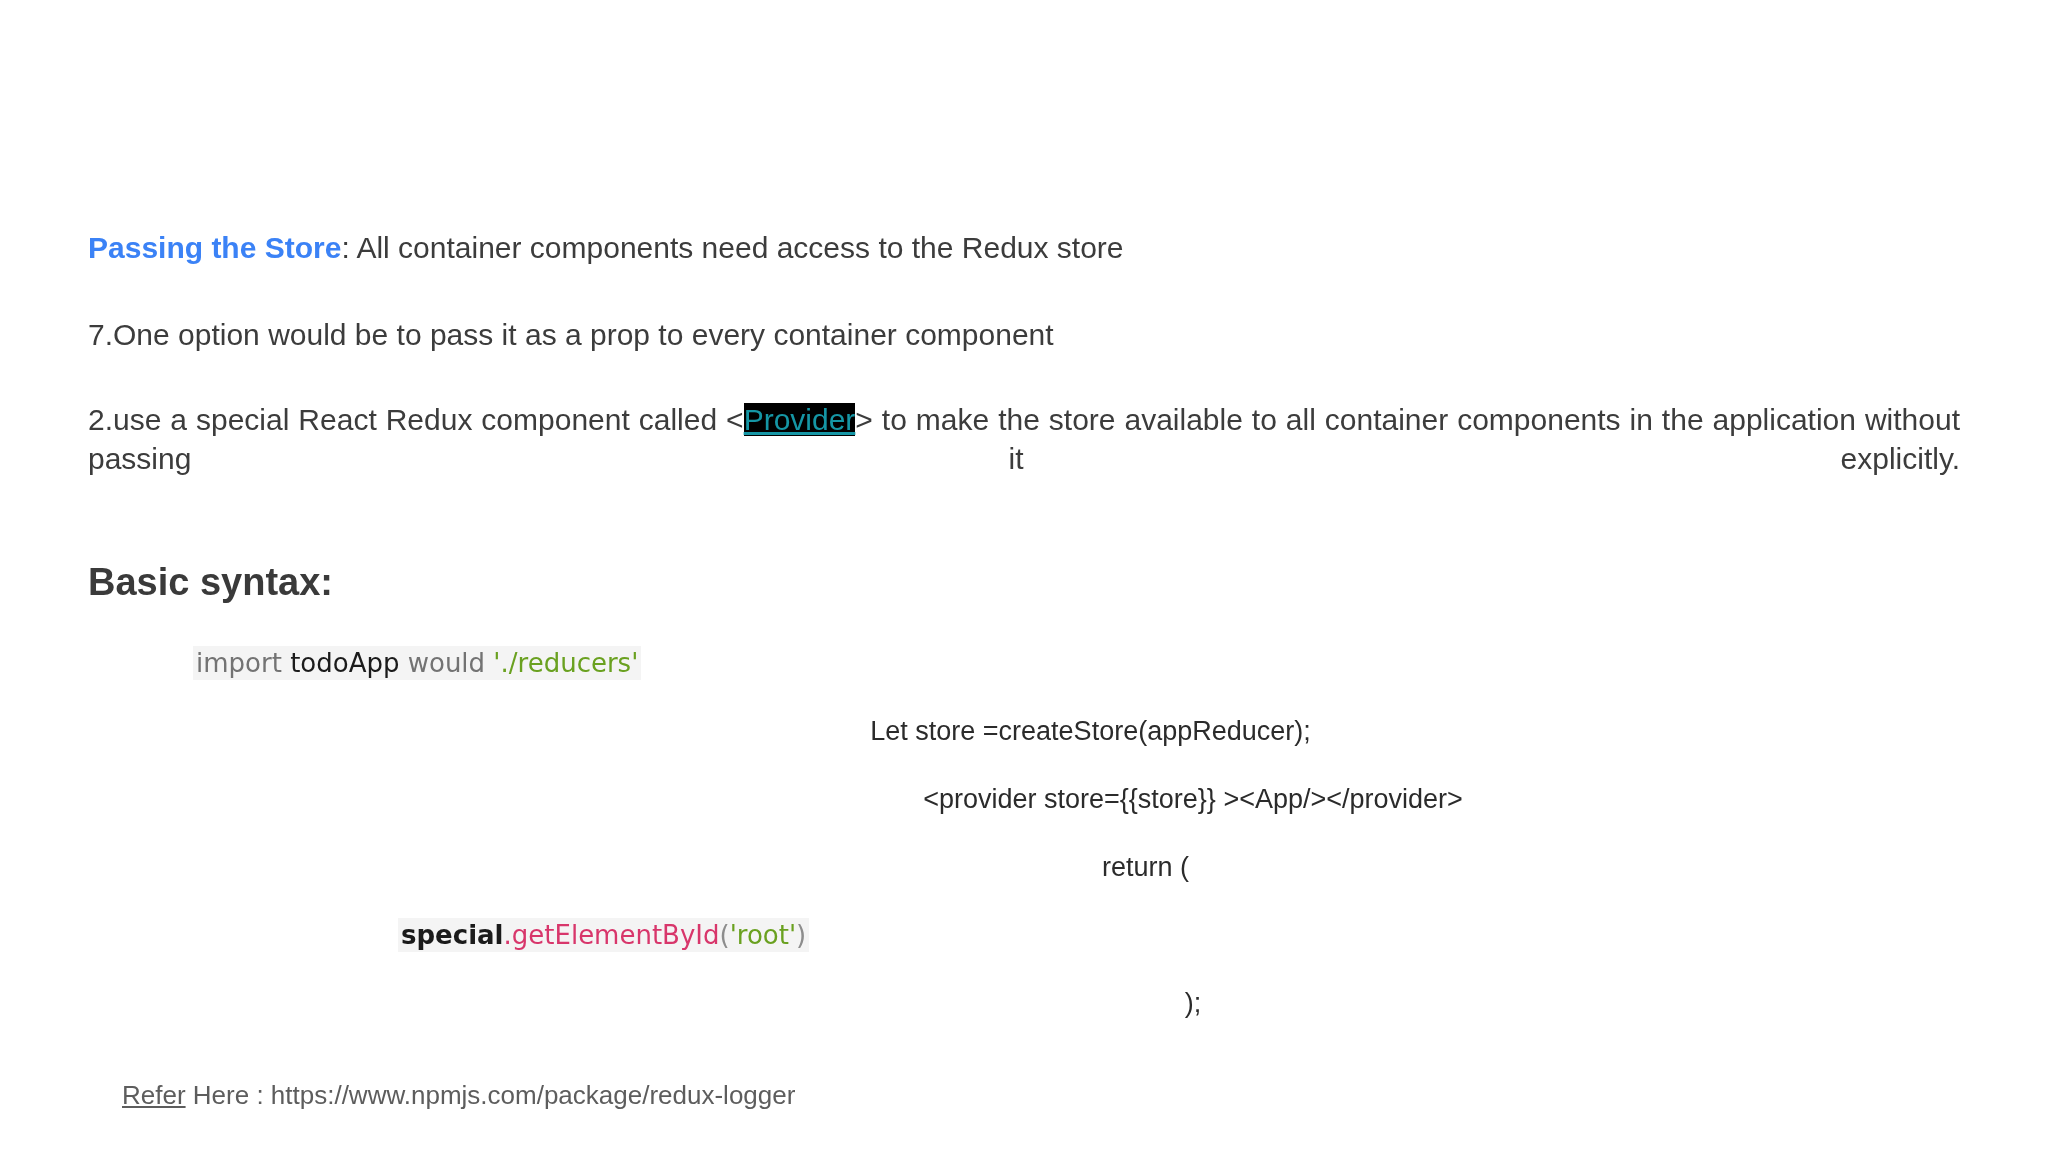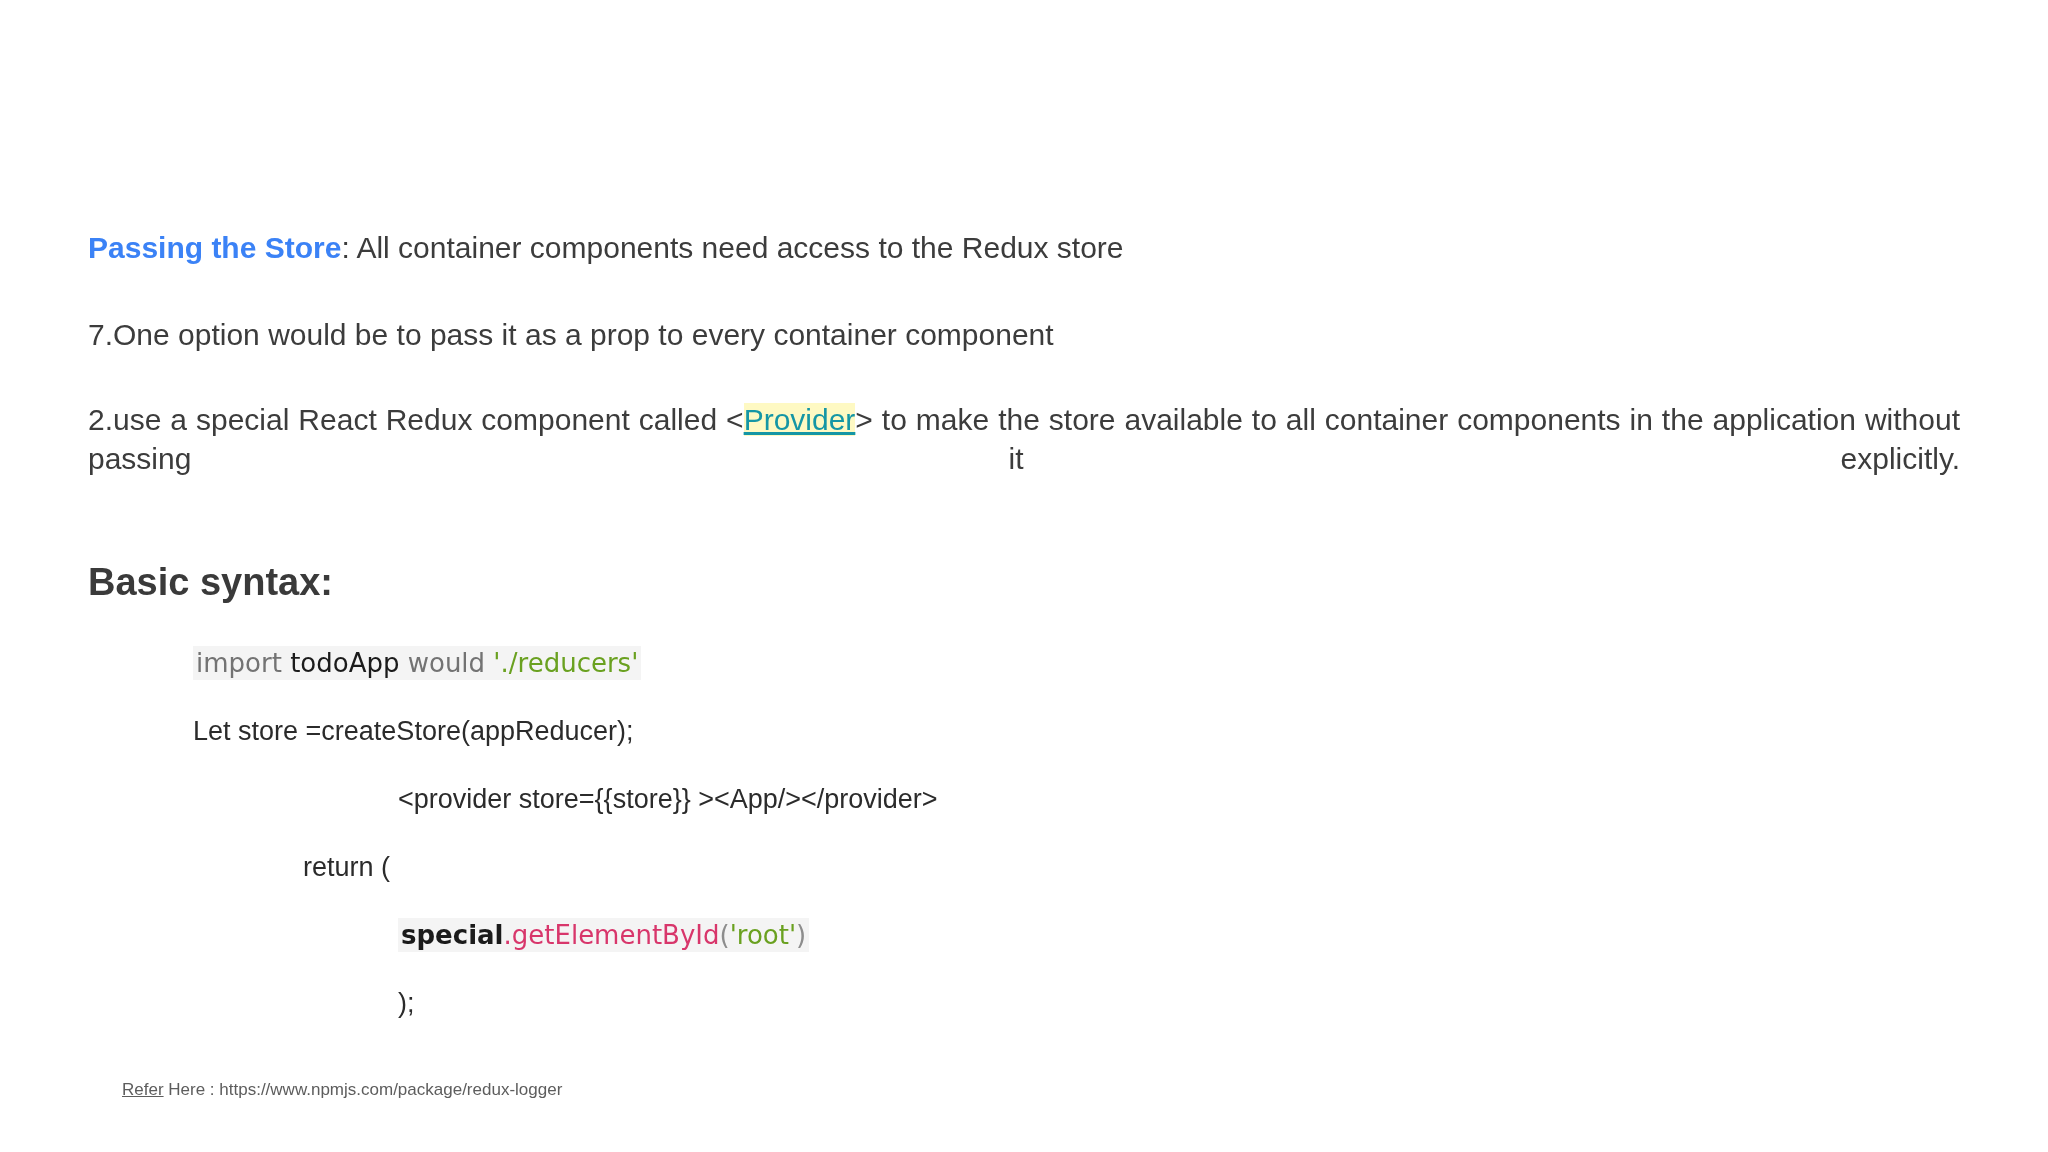--- a/index.html
+++ b/index.html
@@ -67,21 +67,21 @@
   
   .para-3 { text-align: justify; }
   .para-3::after {
     content: "";
     display: inline-block;
     width: 100%;
   }
 
   .provider-link {
     color: #1596a5;
-    background: #fef9c3;
+    background: #000000;
   }
 
   .basic-syntax {
     font-size: 38px;
     font-weight: bold;
     color: #3a3a3a;
     margin: 0 0 40px 0;
   }
 
   
@@ -114,28 +114,29 @@
 
   .tok-keyword  { color: #737373; }
   .tok-plain    { color: #1b1b1b; }
   .tok-string   { color: #6aa120; }
   .tok-method   { color: #d8366b; }
   .tok-punct    { color: #8d8d8d; }
   .tok-object   { color: #1b1b1b; font-weight: 600; }
 
   .code-plain {
     color: #2b2b2b;
+    text-align: center;
   }
 
   
   .refer-line {
     position: absolute;
     left: 122px;
     top: 1080px;
-    font-size: 17px;
+    font-size: 26px;
     color: #5d5d5d;
     white-space: pre;
   }
   .refer-underline {
     text-decoration: underline;
   }
 </style>
 </head>
 <body>
 

